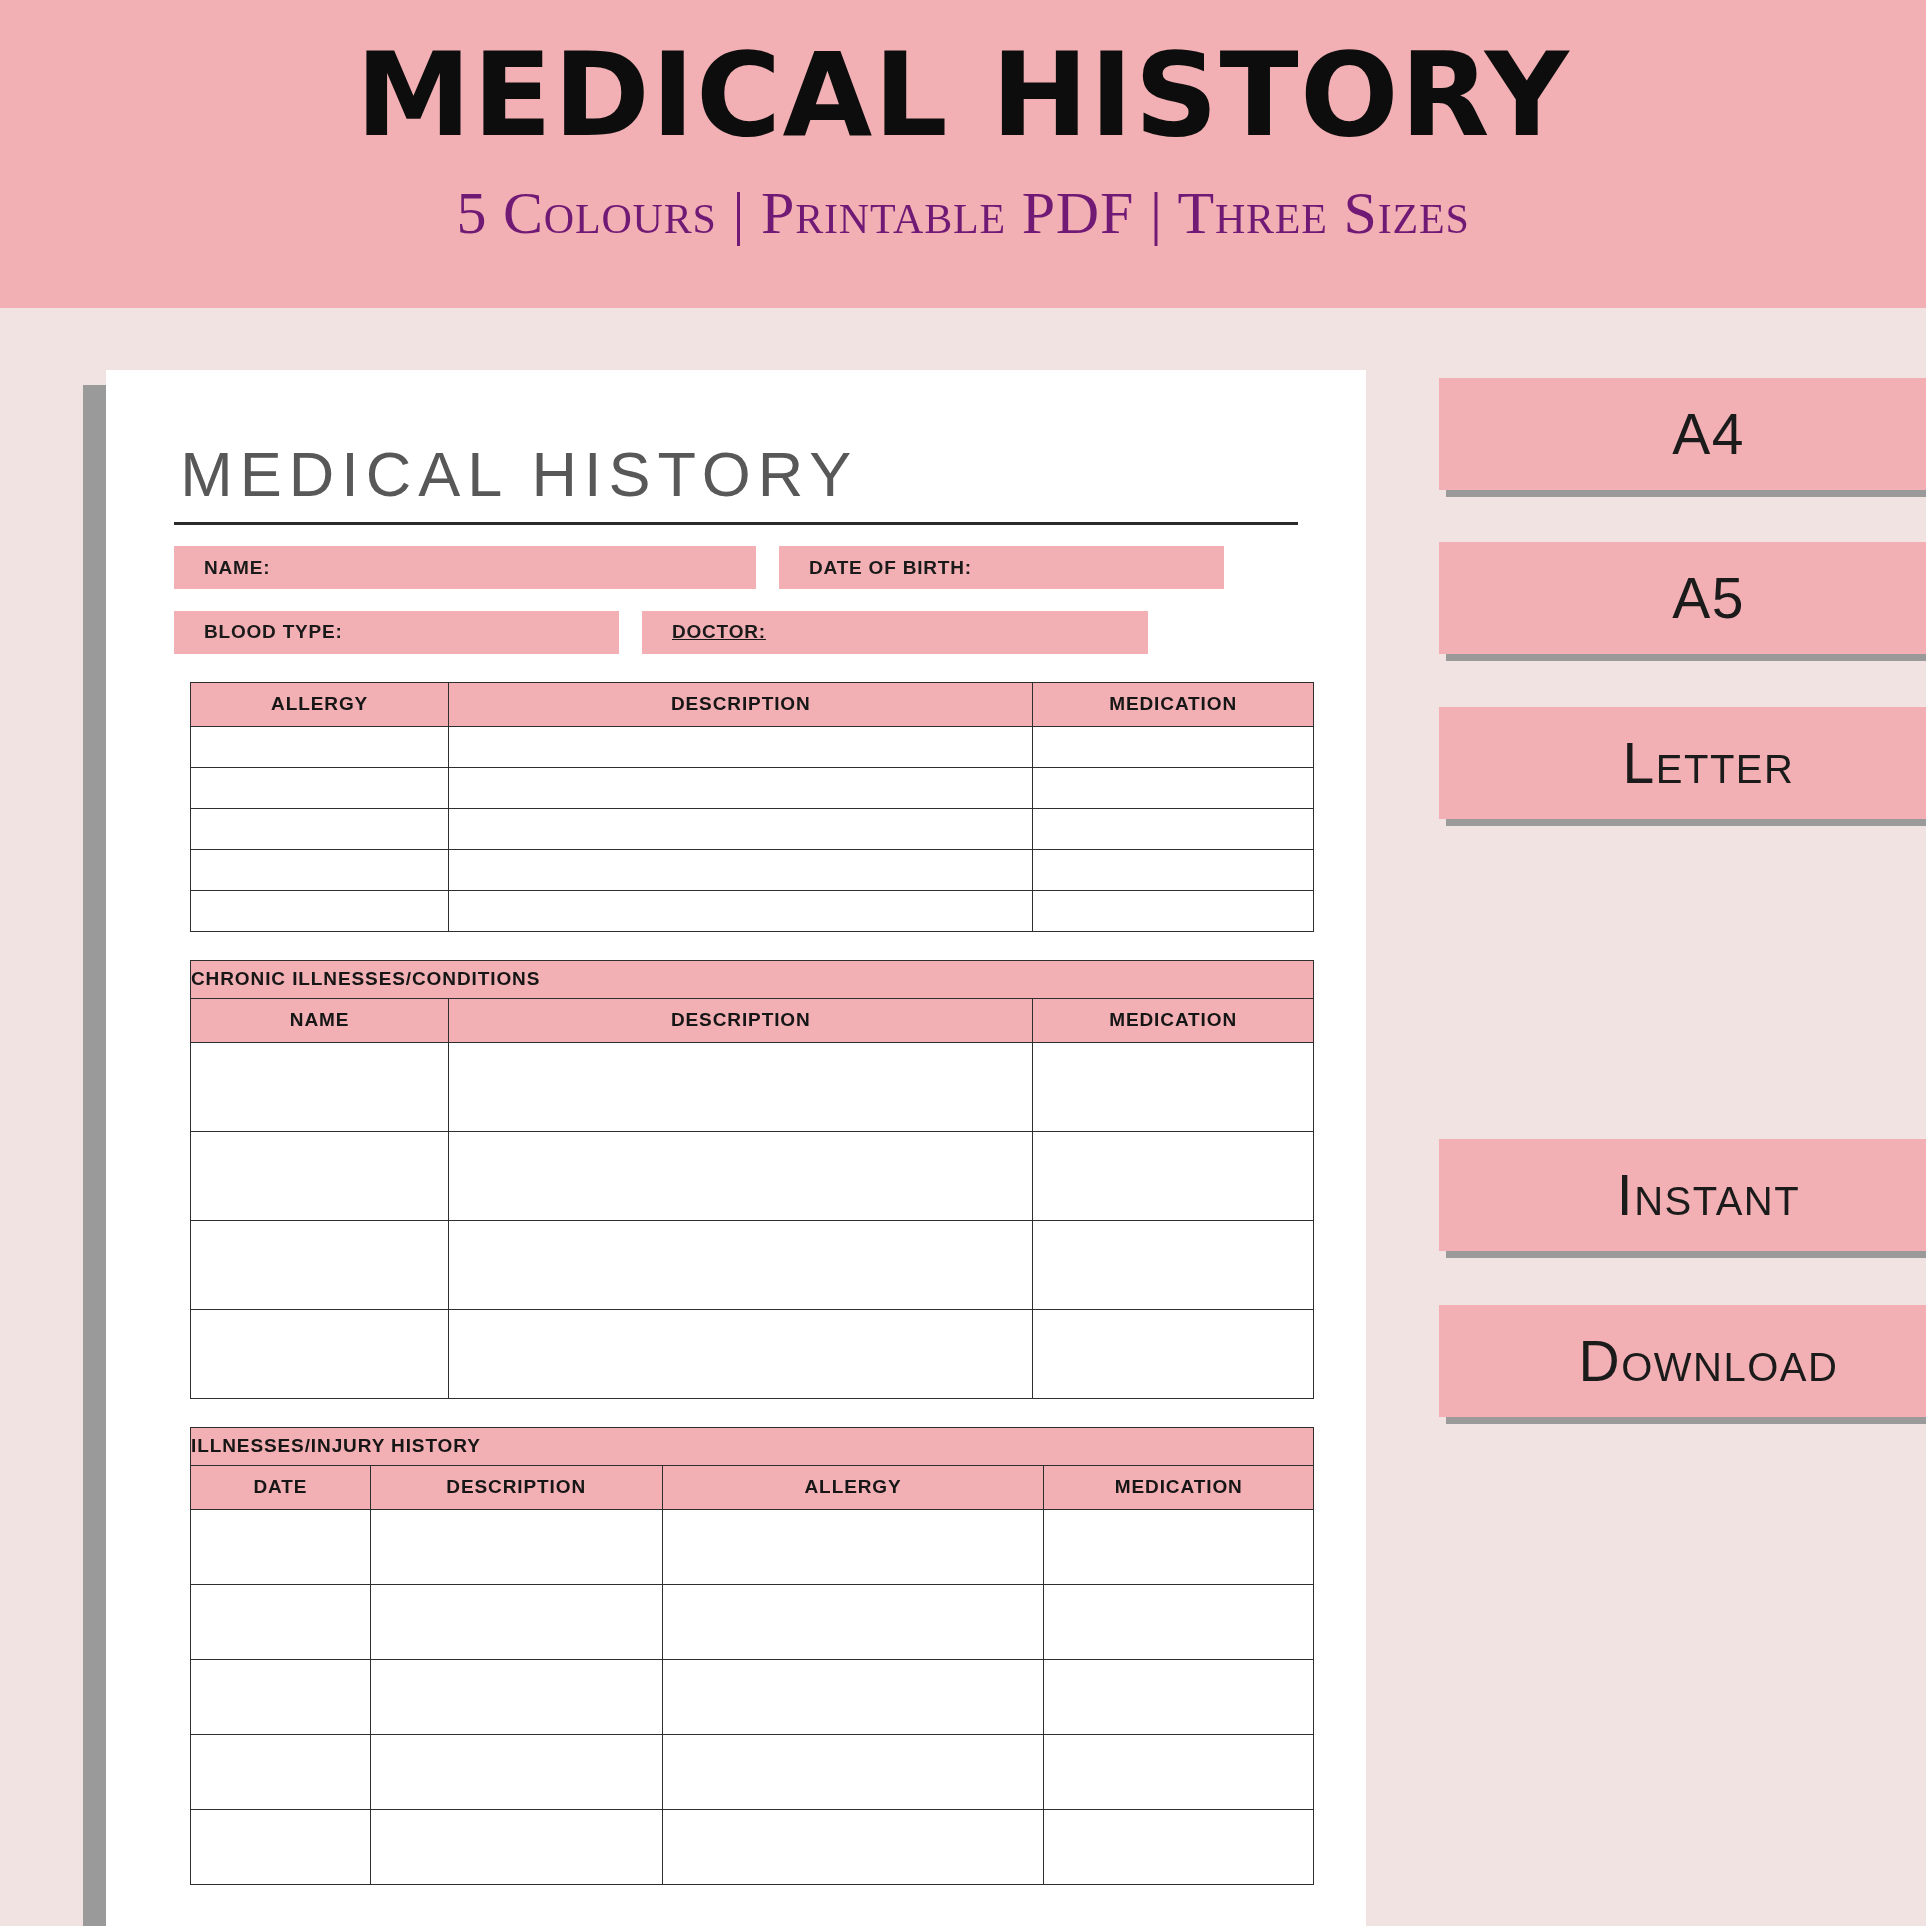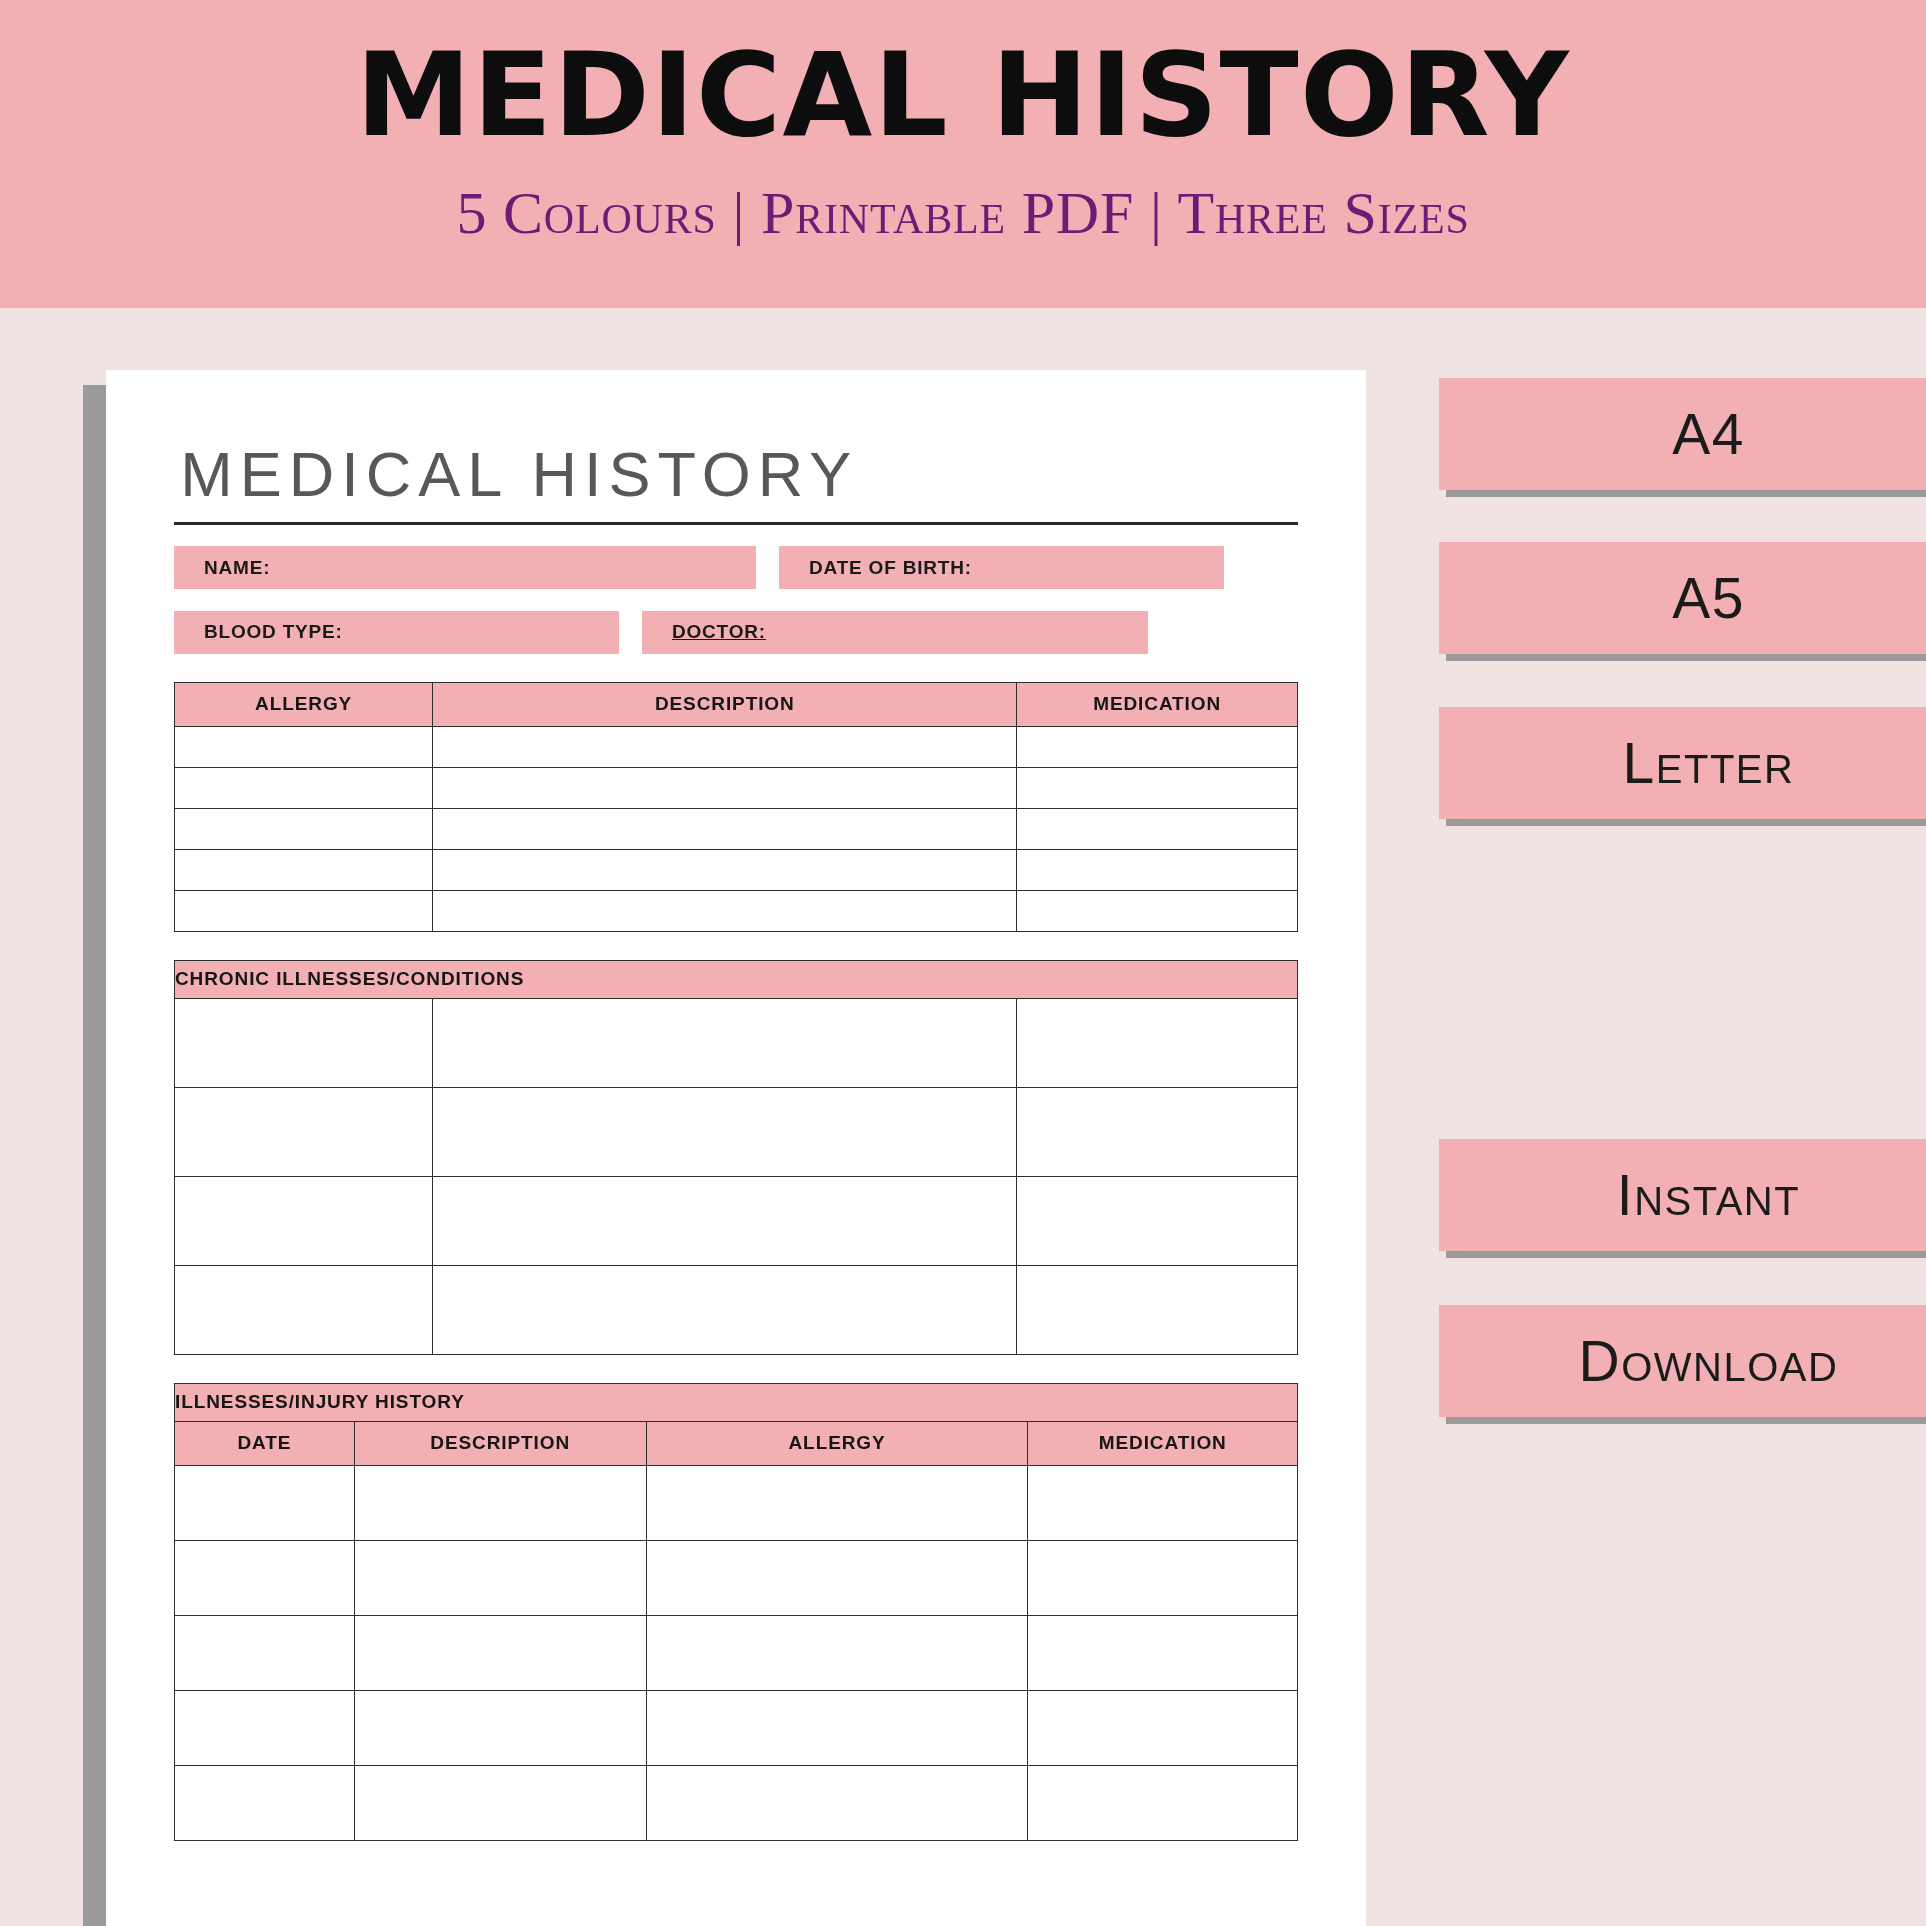--- a/index.html
+++ b/index.html
@@ -105,21 +105,21 @@
   .f-dob    { width: 445px; margin-left: 23px; }
   .f-blood  { width: 445px; }
   .f-doctor { width: 506px; margin-left: 23px; text-decoration: underline; }
 
   
   table {
     border-collapse: collapse;
     width: 100%;
     table-layout: fixed;
   }
-  table.tbl { margin-top: 28px; }
+  table.tbl { margin-top: 28px; margin-left: 16px; }
   .tbl td, .tbl th {
     border: 1.5px solid #2e2e2e;
     padding: 0;
   }
   .hdr {
     background: #f3b0b4;
     text-align: center;
     font-size: 19px;
     letter-spacing: 0.9px;
     font-weight: 600;
@@ -229,20 +229,25 @@
     <colgroup>
         <col style="width:23%">
         <col style="width:52%">
         <col style="width:25%">
       </colgroup>
     <tbody>
         <tr>
       <td class="band" colspan="3">CHRONIC ILLNESSES/CONDITIONS</td>
     </tr>
     <tr>
+      <th class="hdr">NAME</th>
+      <th class="hdr">DESCRIPTION</th>
+      <th class="hdr">MEDICATION</th>
+    </tr>
+    <tr>
           <td class="cell-lg"></td>
           <td class="cell-lg"></td>
           <td class="cell-lg"></td>
         </tr>
     <tr>
           <td class="cell-lg"></td>
           <td class="cell-lg"></td>
           <td class="cell-lg"></td>
         </tr>
     <tr>

